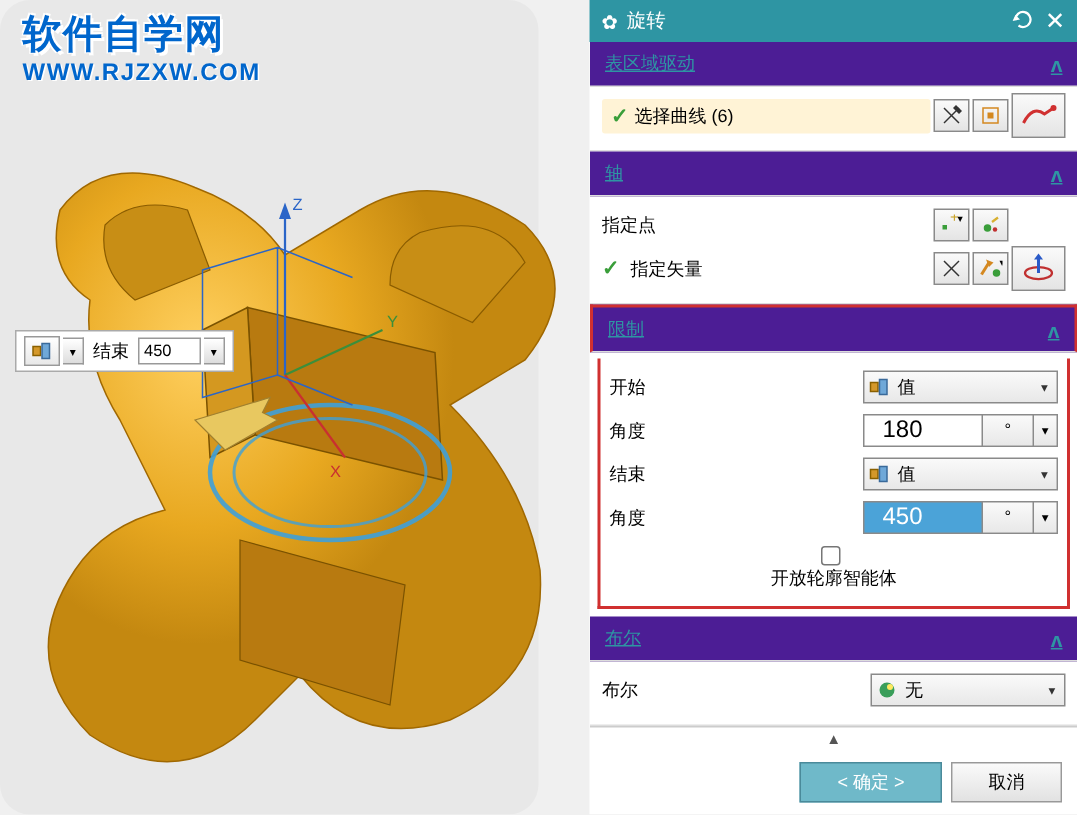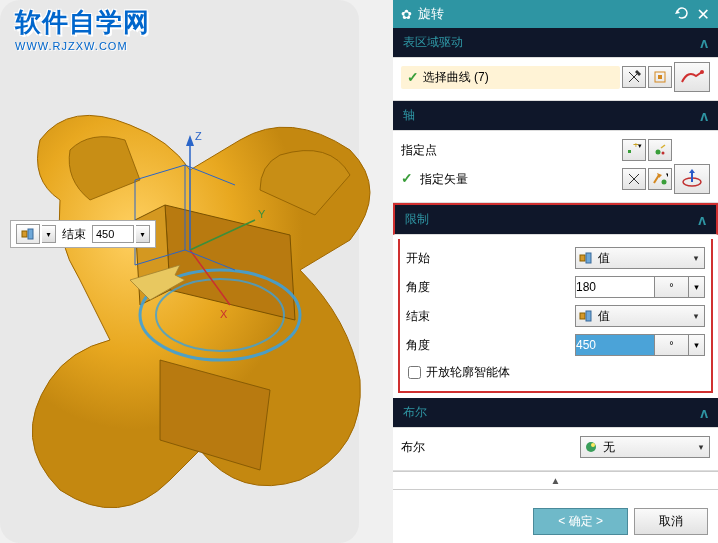--- a/index.html
+++ b/index.html
@@ -2,67 +2,67 @@
 <html><head>
 <meta charset="utf-8">
 <style>
   * { box-sizing: border-box; margin: 0; padding: 0; font-family: "Microsoft YaHei", sans-serif; }
   body { width: 718px; height: 543px; background: #f0f0f0; position: relative; overflow: hidden; }
   
   .viewport { position: absolute; left: 0; top: 0; width: 359px; height: 543px; background: linear-gradient(#e8e8e8, #e8e8e8); border-radius: 20px; }
   
   .watermark { position: absolute; left: 15px; top: 5px; }
   .watermark .wm-main { font-size: 26px; font-weight: bold; color: #0066cc; text-shadow: 2px 2px 0 #fff, -1px -1px 0 #fff, 1px -1px 0 #fff, -1px 1px 0 #fff; letter-spacing: 1px; }
-  .watermark .wm-sub { font-size: 11px; font-weight: normal; color: #0066cc; text-shadow: 1px 1px 0 #fff; letter-spacing: 1px; }
+  .watermark .wm-sub { font-size: 16px; font-weight: bold; color: #0066cc; text-shadow: 1px 1px 0 #fff; letter-spacing: 1px; }
   
   .model3d { position: absolute; left: 10px; top: 80px; width: 380px; height: 460px; }
   
   .float-inputs { position: absolute; left: 10px; top: 220px; display: flex; align-items: center; gap: 2px; background: #fff; border: 1px solid #aaa; padding: 3px 5px; }
   .float-inputs .icon-btn { width: 24px; height: 20px; border: 1px solid #999; background: linear-gradient(#fff,#e8e8e8); display:flex; align-items:center; justify-content:center; font-size: 9px; }
   .float-inputs .lbl { font-size: 12px; padding: 0 4px; }
   .float-inputs input { width: 42px; height: 18px; border: 1px solid #999; font-size: 11px; padding: 0 3px; }
   .float-inputs .dd { width: 14px; height: 18px; border: 1px solid #999; border-left: none; background: linear-gradient(#fff,#ddd); font-size: 8px; display:flex;align-items:center;justify-content:center; }
   
   .panel { position: absolute; right: 0; top: 0; width: 325px; height: 543px; background: #fff; display: flex; flex-direction: column; font-size: 12px; }
   
   .panel-title { background: #2e95a3; color: #fff; height: 28px; display: flex; align-items: center; padding: 0 8px; }
   .panel-title .gear { margin-right: 6px; font-size: 13px; }
   .panel-title-text { flex: 1; font-size: 13px; }
   .panel-title .restore-icon { margin-left: 6px; color: #fff; }
   .panel-title .close-x { margin-left: 8px; font-size: 16px; color: #fff; }
   
   .panel-body { flex: 1; overflow-y: auto; }
   
-  .section-header { background: #0f172a; color: #2e95a3; padding: 6px 10px; display: flex; justify-content: space-between; align-items: center; border-bottom: 1px solid #ddd; cursor: pointer; font-size: 12px; }
+  .section-header { background: #4c1d95; color: #2e95a3; padding: 6px 10px; display: flex; justify-content: space-between; align-items: center; border-bottom: 1px solid #ddd; cursor: pointer; font-size: 12px; text-decoration: underline; }
   .section-header .chev { color: #2e95a3; font-size: 14px; font-weight: bold; }
   
   .section-body { padding: 4px 8px 8px; border-bottom: 1px solid #ddd; }
   .section-body.highlighted { border: 2px solid #d03030; margin: 5px; padding: 4px 6px 6px; }
   
   .row { display: flex; align-items: center; height: 28px; margin: 1px 0; }
   .row .lbl { flex: 1; }
   .row .check { color: #3a9e3a; font-weight: bold; margin-right: 4px; font-size: 14px; }
   .row .yellow-bg { background: #fff3d6; padding: 3px 6px; border-radius: 2px; display: flex; align-items: center; }
   
   .icon-sq { width: 24px; height: 22px; border: 1px solid #8a8a8a; background: linear-gradient(#fafafa,#e4e4e4); margin-left: 2px; display: flex; align-items: center; justify-content: center; font-size: 13px; cursor: pointer; }
   .icon-sq.big { width: 36px; height: 30px; }
   .icon-sq.noborder { border: 1px solid #c4c4c4; }
   
   .dropdown { display: flex; align-items: center; border: 1px solid #8a8a8a; background: linear-gradient(#fafafa,#e8e8e8); height: 22px; width: 130px; cursor: pointer; }
   .dropdown .dd-icon { width: 20px; display: flex; align-items:center; justify-content:center; }
   .dropdown .dd-text { flex: 1; padding-left: 2px; font-size: 12px; }
   .dropdown .dd-arrow { width: 16px; text-align: center; font-size: 9px; color: #333; }
   
-  .text-input { border: 1px solid #8a8a8a; height: 22px; width: 80px; padding: 0 0; font-size: 12px; }
+  .text-input { border: 1px solid #8a8a8a; height: 22px; width: 80px; padding: 0 12px; font-size: 16px; }
   .text-input.sel { background: #4ba3d8; color: #fff; }
   .unit-box { border: 1px solid #8a8a8a; border-left: none; height: 22px; width: 34px; background: linear-gradient(#fafafa,#e8e8e8); display: flex; align-items: center; justify-content: center; font-size: 11px; }
   .input-grp { display: flex; align-items: center; }
   .input-grp .dd-arrow2 { border: 1px solid #8a8a8a; border-left:none; width: 16px; height:22px; background:linear-gradient(#fafafa,#e8e8e8); display:flex; align-items:center; justify-content:center; font-size:9px; }
   
-  .checkbox-row { display: flex; padding: 4px 2px; }
+  .checkbox-row { display: flex; align-items: center; padding: 4px 2px; flex-direction: column; }
   .checkbox-row input { margin-right: 5px; }
   
   .collapse-bar { text-align: center; padding: 3px 0; border-top: 1px solid #ccc; border-bottom: 1px solid #ccc; color: #555; cursor: pointer; font-size: 10px; }
   
   .panel-footer { padding: 8px 10px; display: flex; justify-content: flex-end; gap: 6px; }
   .btn { border: 1px solid #999; padding: 4px 24px; background: linear-gradient(#fafafa,#e2e2e2); cursor: pointer; font-size: 12px; }
   .btn.primary { background: #6fb9c9; color: #fff; border: 1px solid #4a8a9a; }
 </style>
 </head>
 <body>
@@ -142,21 +142,21 @@
   <div class="panel-body">
 
     <div class="section-header">
       <span>表区域驱动</span>
       <span class="chev">ʌ</span>
     </div>
     <div class="section-body">
       <div class="row">
         <span class="yellow-bg lbl">
           <span class="check">✓</span>
-          <span>选择曲线 (7)</span>
+          <span>选择曲线 (6)</span>
         </span>
         <div class="icon-sq">
             <svg width="14" height="14">
               <line x1="2" y1="12" x2="12" y2="2" stroke="#333"></line>
               <polygon points="10,0 14,4 12,6 8,2" fill="#333"></polygon>
               <line x1="2" y1="2" x2="12" y2="12" stroke="#333"></line>
             </svg>
           </div>
         <div class="icon-sq">
             <svg width="14" height="14">

